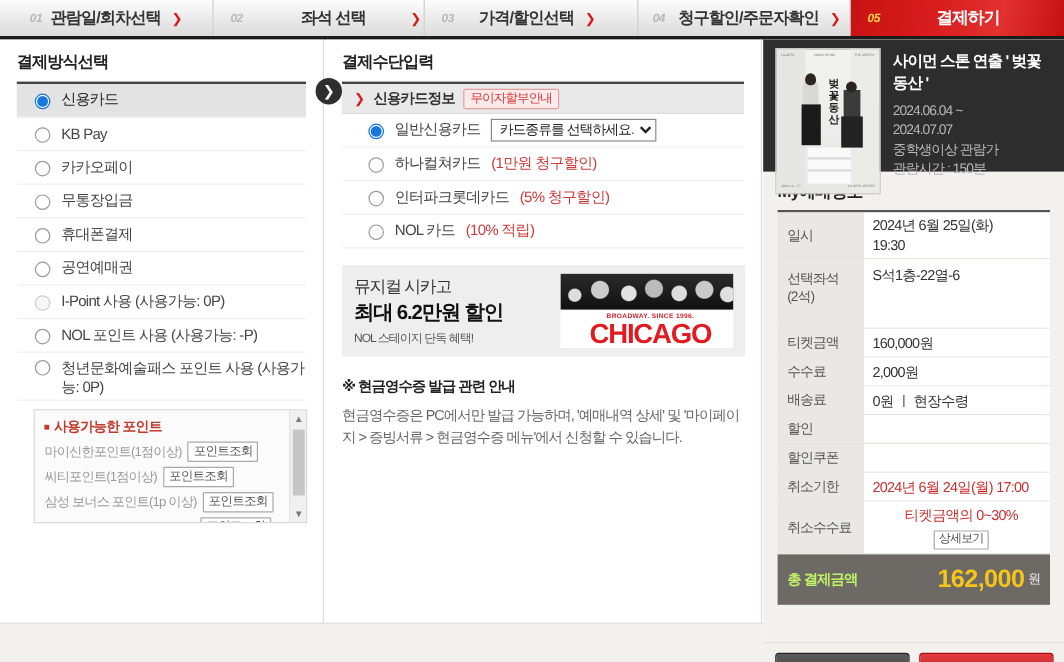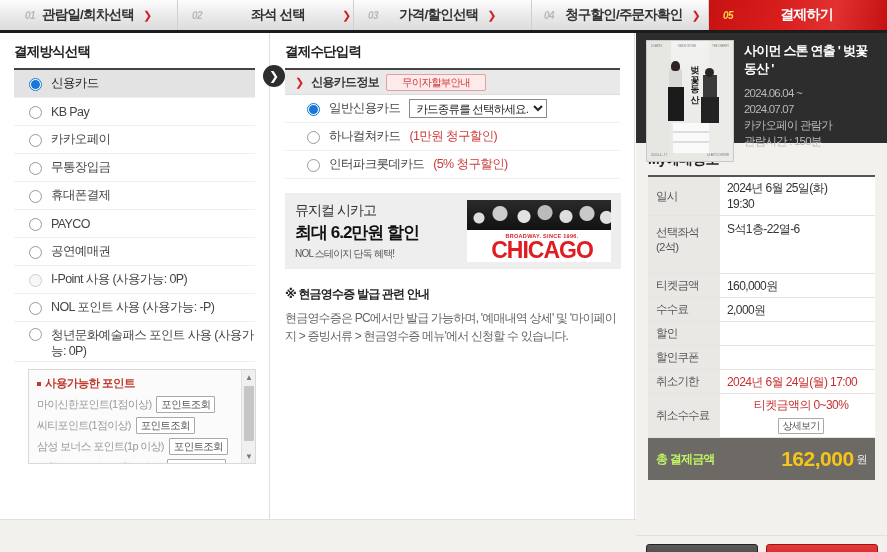--- a/index.html
+++ b/index.html
@@ -174,21 +174,21 @@
   .cc-head {
     display: flex; align-items: center; gap: 7px;
     background: #e9e9e9; height: 25px; padding-left: 10px;
     border-bottom: 1px solid #ddd;
   }
   .cc-head .chev { color: #d42020; font-size: 11px; font-weight: bold; }
   .cc-head .t { font-size: 12px; font-weight: bold; color: #333; letter-spacing: -0.7px; }
   .badge-free {
     font-size: 10.5px; color: #d33a3a; letter-spacing: -0.8px;
     border: 1px solid #e4a0a0; background: #fdeaea;
-    padding: 1px 15px; border-radius: 2px; line-height: 13px;
+    padding: 1px 5px; border-radius: 2px; line-height: 13px;
   }
   .cc-row {
     display: flex; align-items: center; gap: 9px;
     height: 28px; padding-left: 22px;
     border-bottom: 1px solid #f0f0f0;
   }
   .cc-row .lbl { font-size: 12.5px; color: #444; letter-spacing: -0.6px; }
   .cc-row .disc { font-size: 12.5px; color: #cc3b3b; letter-spacing: -0.6px; }
   select.cardsel {
     font-family: "Liberation Sans", sans-serif;
@@ -391,24 +391,20 @@
     <div class="pm-row">
       <span class="radio"></span>
       <span class="lbl">무통장입금</span>
     </div>
     <div class="pm-row">
       <span class="radio"></span>
       <span class="lbl">휴대폰결제</span>
     </div>
     <div class="pm-row">
       <span class="radio"></span>
-      <span class="lbl">PAYCO</span>
-    </div>
-    <div class="pm-row">
-      <span class="radio"></span>
       <span class="lbl">공연예매권</span>
     </div>
     <div class="pm-row">
       <span class="radio dis"></span>
       <span class="lbl">I-Point 사용 (사용가능: 0P)</span>
     </div>
     <div class="pm-row">
       <span class="radio"></span>
       <span class="lbl">NOL 포인트 사용 (사용가능: -P)</span>
     </div>
@@ -471,20 +467,25 @@
     </div>
     <div class="cc-row">
       <span class="radio"></span>
       <span class="lbl">하나컬쳐카드</span>
       <span class="disc">(1만원 청구할인)</span>
     </div>
     <div class="cc-row">
       <span class="radio"></span>
       <span class="lbl">인터파크롯데카드</span>
       <span class="disc">(5% 청구할인)</span>
+    </div>
+    <div class="cc-row">
+      <span class="radio"></span>
+      <span class="lbl">NOL 카드</span>
+      <span class="disc">(10% 적립)</span>
     </div>
 
     <div id="banner">
       <div class="bn-left">
         <div class="bn-l1">뮤지컬 시카고</div>
         <div class="bn-l2">최대 6.2만원 할인</div>
         <div class="bn-l3">NOL 스테이지 단독 혜택!</div>
       </div>
       <div class="bn-img">
         <div class="bn-photo"></div>
@@ -522,21 +523,21 @@
         <div class="botline">
             <span>2024.6.4—7.7</span>
             <span>LG ARTS CENTER</span>
           </div>
       </div>
       <div id="prodinfo">
         <div class="pname">사이먼 스톤 연출 ' 벚꽃동산 '</div>
         <div class="pmeta">
           <div>2024.06.04 ~</div>
           <div>2024.07.07</div>
-          <div>카카오페이 관람가</div>
+          <div>중학생이상 관람가</div>
           <div>관람시간 : 150분</div>
         </div>
       </div>
     </div>
 
     <div id="mytitle">My예매정보</div>
 
     <div id="mytable">
       <div class="mr">
         <div class="k">일시</div>
@@ -553,20 +554,24 @@
           <span>S석1층-22열-6</span>
         </div>
       </div>
       <div class="mr">
         <div class="k">티켓금액</div>
         <div class="v">160,000원</div>
       </div>
       <div class="mr">
         <div class="k">수수료</div>
         <div class="v">2,000원</div>
+      </div>
+      <div class="mr">
+        <div class="k">배송료</div>
+        <div class="v">0원 ㅣ 현장수령</div>
       </div>
       <div class="mr">
         <div class="k">할인</div>
         <div class="v"></div>
       </div>
       <div class="mr">
         <div class="k">할인쿠폰</div>
         <div class="v"></div>
       </div>
       <div class="mr">

